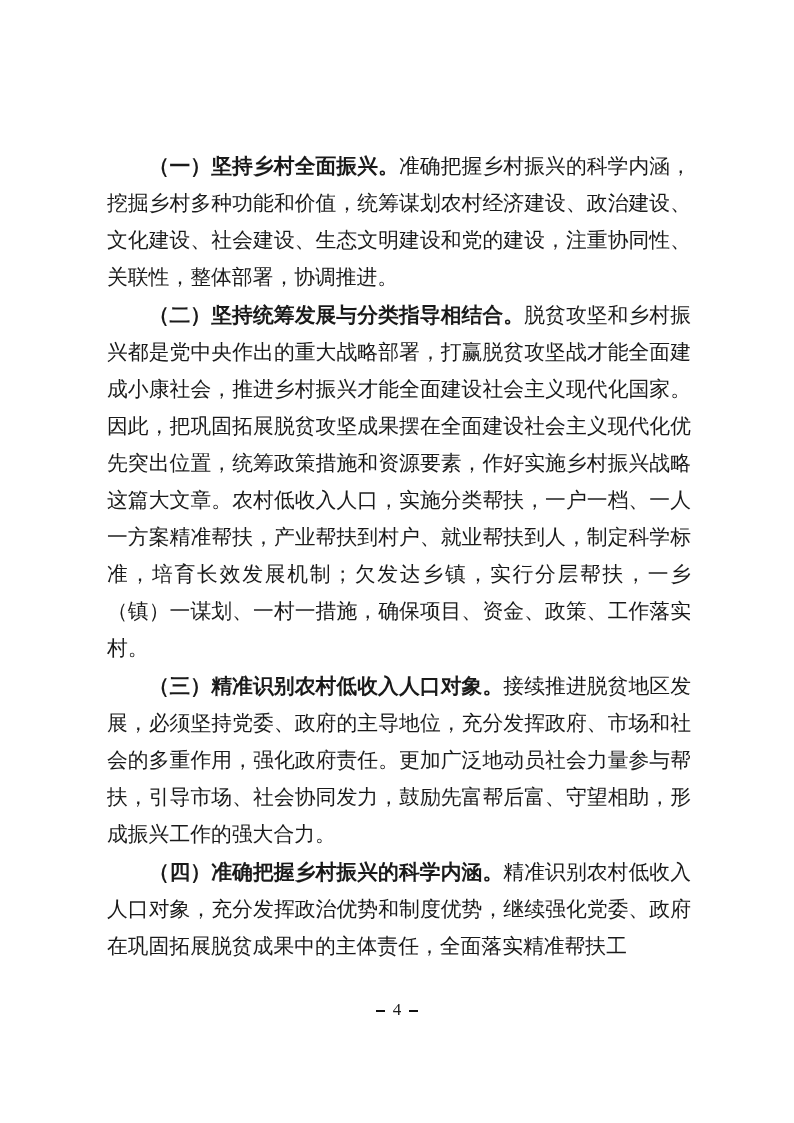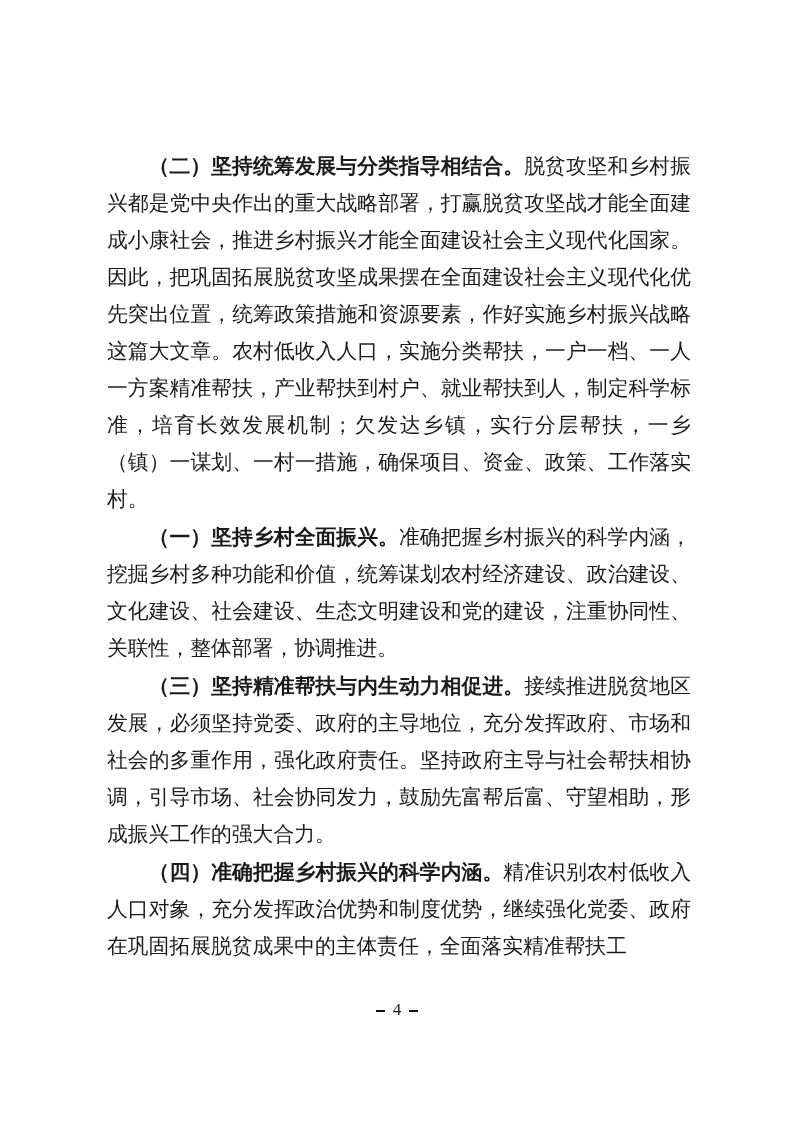--- a/index.html
+++ b/index.html
@@ -10,21 +10,21 @@
           text-indent: 2em; text-align: justify; text-justify: inter-character; }
   .para .lead { font-weight: bold; }
   .footer { position: absolute; left: 0; width: 794px; top: 1000px; text-align: center;
             font-size: 17px; font-family: "Liberation Serif", serif; }
   .footer .dash { display: inline-block; width: 9px; height: 2px; background: #111; vertical-align: middle; margin: 0 8px; }
 </style>
 </head>
 <body>
 
 <div class="page">
+  <p class="para"><span class="lead">（一）坚持乡村全面振兴。</span><span>准确把握乡村振兴的科学内涵，挖掘乡村多种功能和价值，统筹谋划农村经济建设、政治建设、文化建设、社会建设、生态文明建设和党的建设，注重协同性、关联性，整体部署，协调推进。</span></p>
   <p class="para"><span class="lead">（二）坚持统筹发展与分类指导相结合。</span><span>脱贫攻坚和乡村振兴都是党中央作出的重大战略部署，打赢脱贫攻坚战才能全面建成小康社会，推进乡村振兴才能全面建设社会主义现代化国家。因此，把巩固拓展脱贫攻坚成果摆在全面建设社会主义现代化优先突出位置，统筹政策措施和资源要素，作好实施乡村振兴战略这篇大文章。农村低收入人口，实施分类帮扶，一户一档、一人一方案精准帮扶，产业帮扶到村户、就业帮扶到人，制定科学标准，培育长效发展机制；欠发达乡镇，实行分层帮扶，一乡（镇）一谋划、一村一措施，确保项目、资金、政策、工作落实村。</span></p>
-  <p class="para"><span class="lead">（一）坚持乡村全面振兴。</span><span>准确把握乡村振兴的科学内涵，挖掘乡村多种功能和价值，统筹谋划农村经济建设、政治建设、文化建设、社会建设、生态文明建设和党的建设，注重协同性、关联性，整体部署，协调推进。</span></p>
-  <p class="para"><span class="lead">（三）坚持精准帮扶与内生动力相促进。</span><span>接续推进脱贫地区发展，必须坚持党委、政府的主导地位，充分发挥政府、市场和社会的多重作用，强化政府责任。坚持政府主导与社会帮扶相协调，引导市场、社会协同发力，鼓励先富帮后富、守望相助，形成振兴工作的强大合力。</span></p>
+  <p class="para"><span class="lead">（三）精准识别农村低收入人口对象。</span><span>接续推进脱贫地区发展，必须坚持党委、政府的主导地位，充分发挥政府、市场和社会的多重作用，强化政府责任。更加广泛地动员社会力量参与帮扶，引导市场、社会协同发力，鼓励先富帮后富、守望相助，形成振兴工作的强大合力。</span></p>
   <p class="para"><span class="lead">（四）准确把握乡村振兴的科学内涵。</span><span>精准识别农村低收入人口对象，充分发挥政治优势和制度优势，继续强化党委、政府在巩固拓展脱贫成果中的主体责任，全面落实精准帮扶工</span></p>
 </div>
 
 <div class="footer">
   <span class="dash"></span><span>4</span><span class="dash"></span>
 </div>
 
 </body></html>

